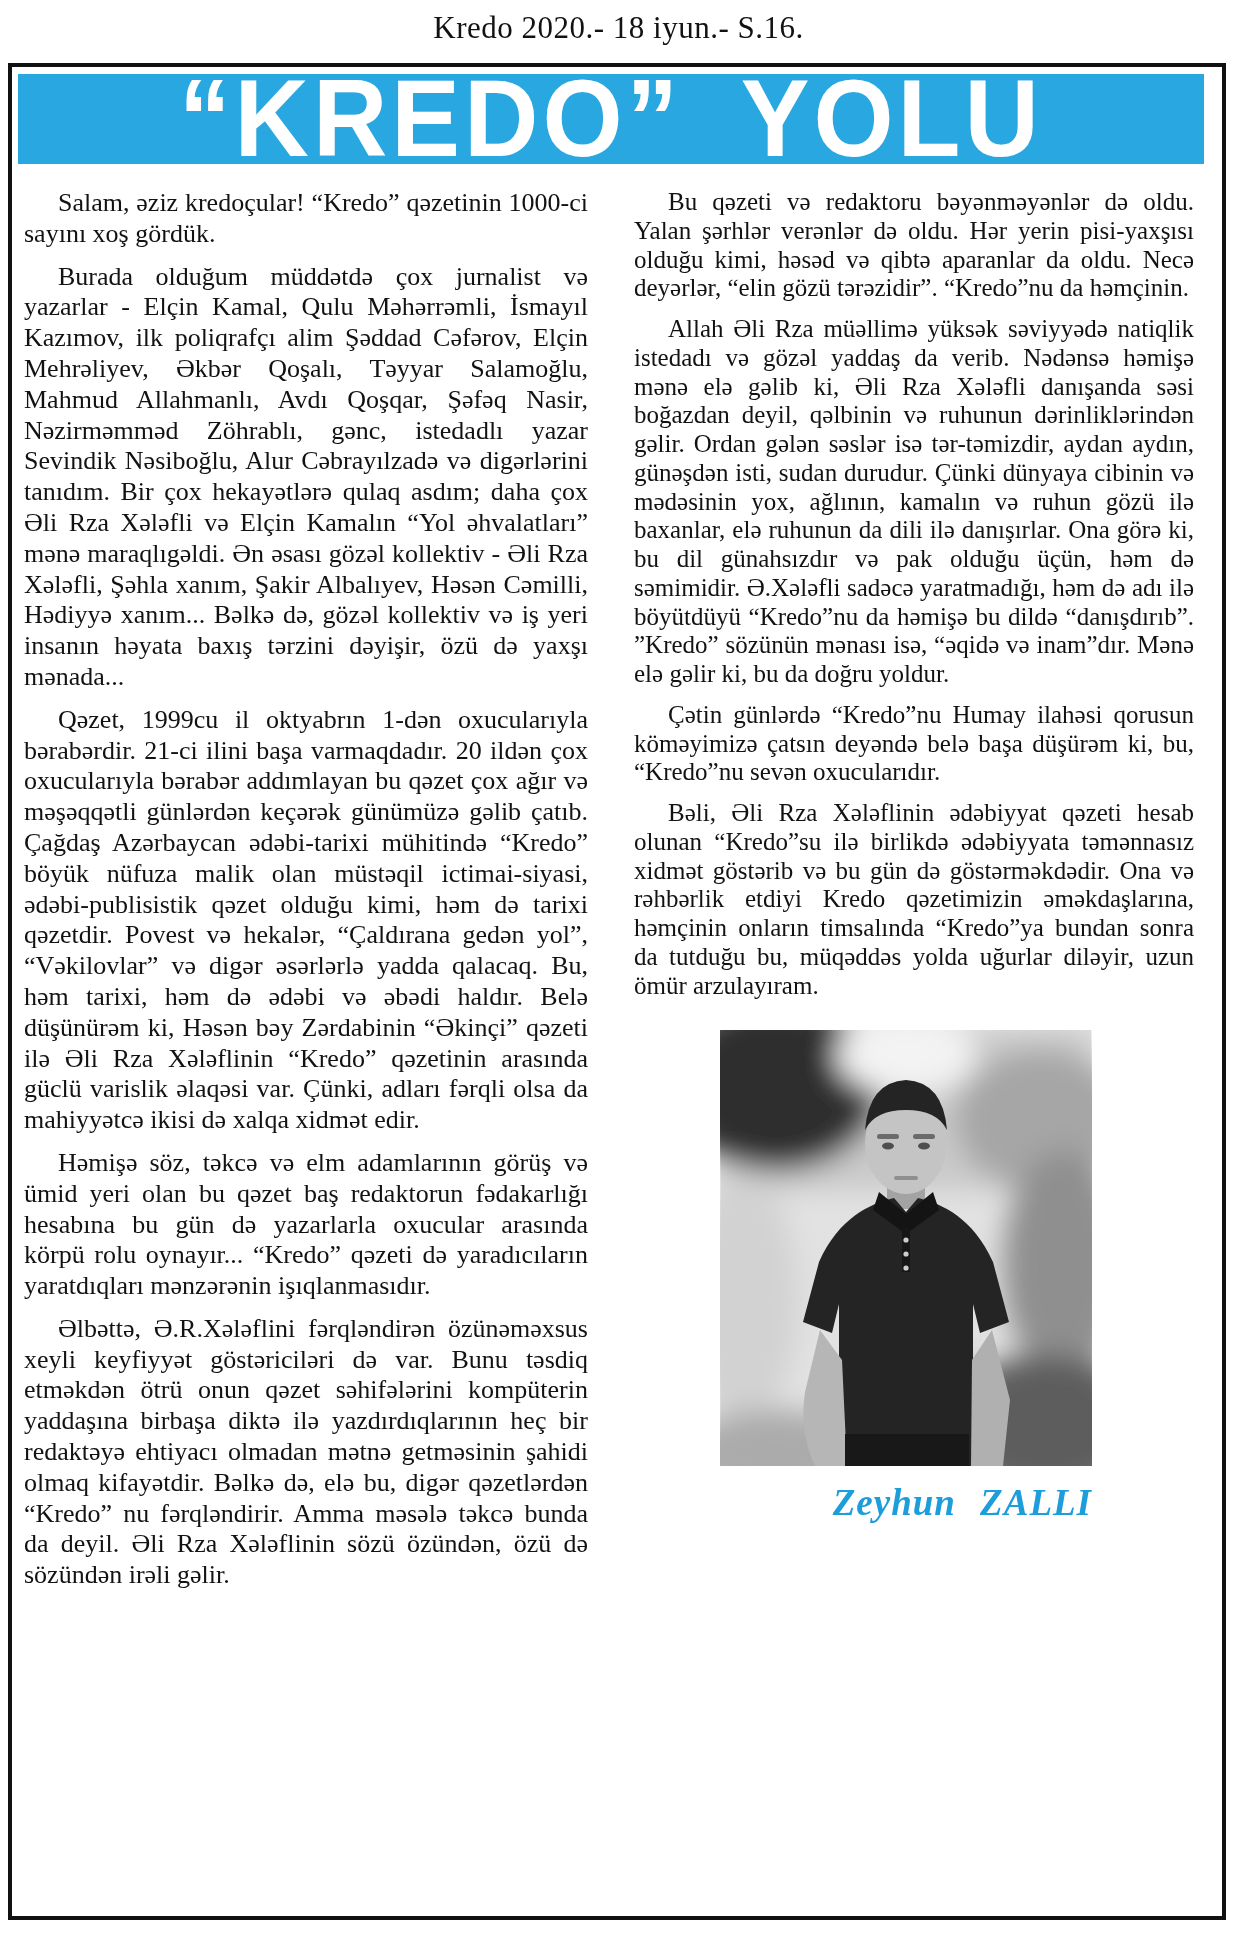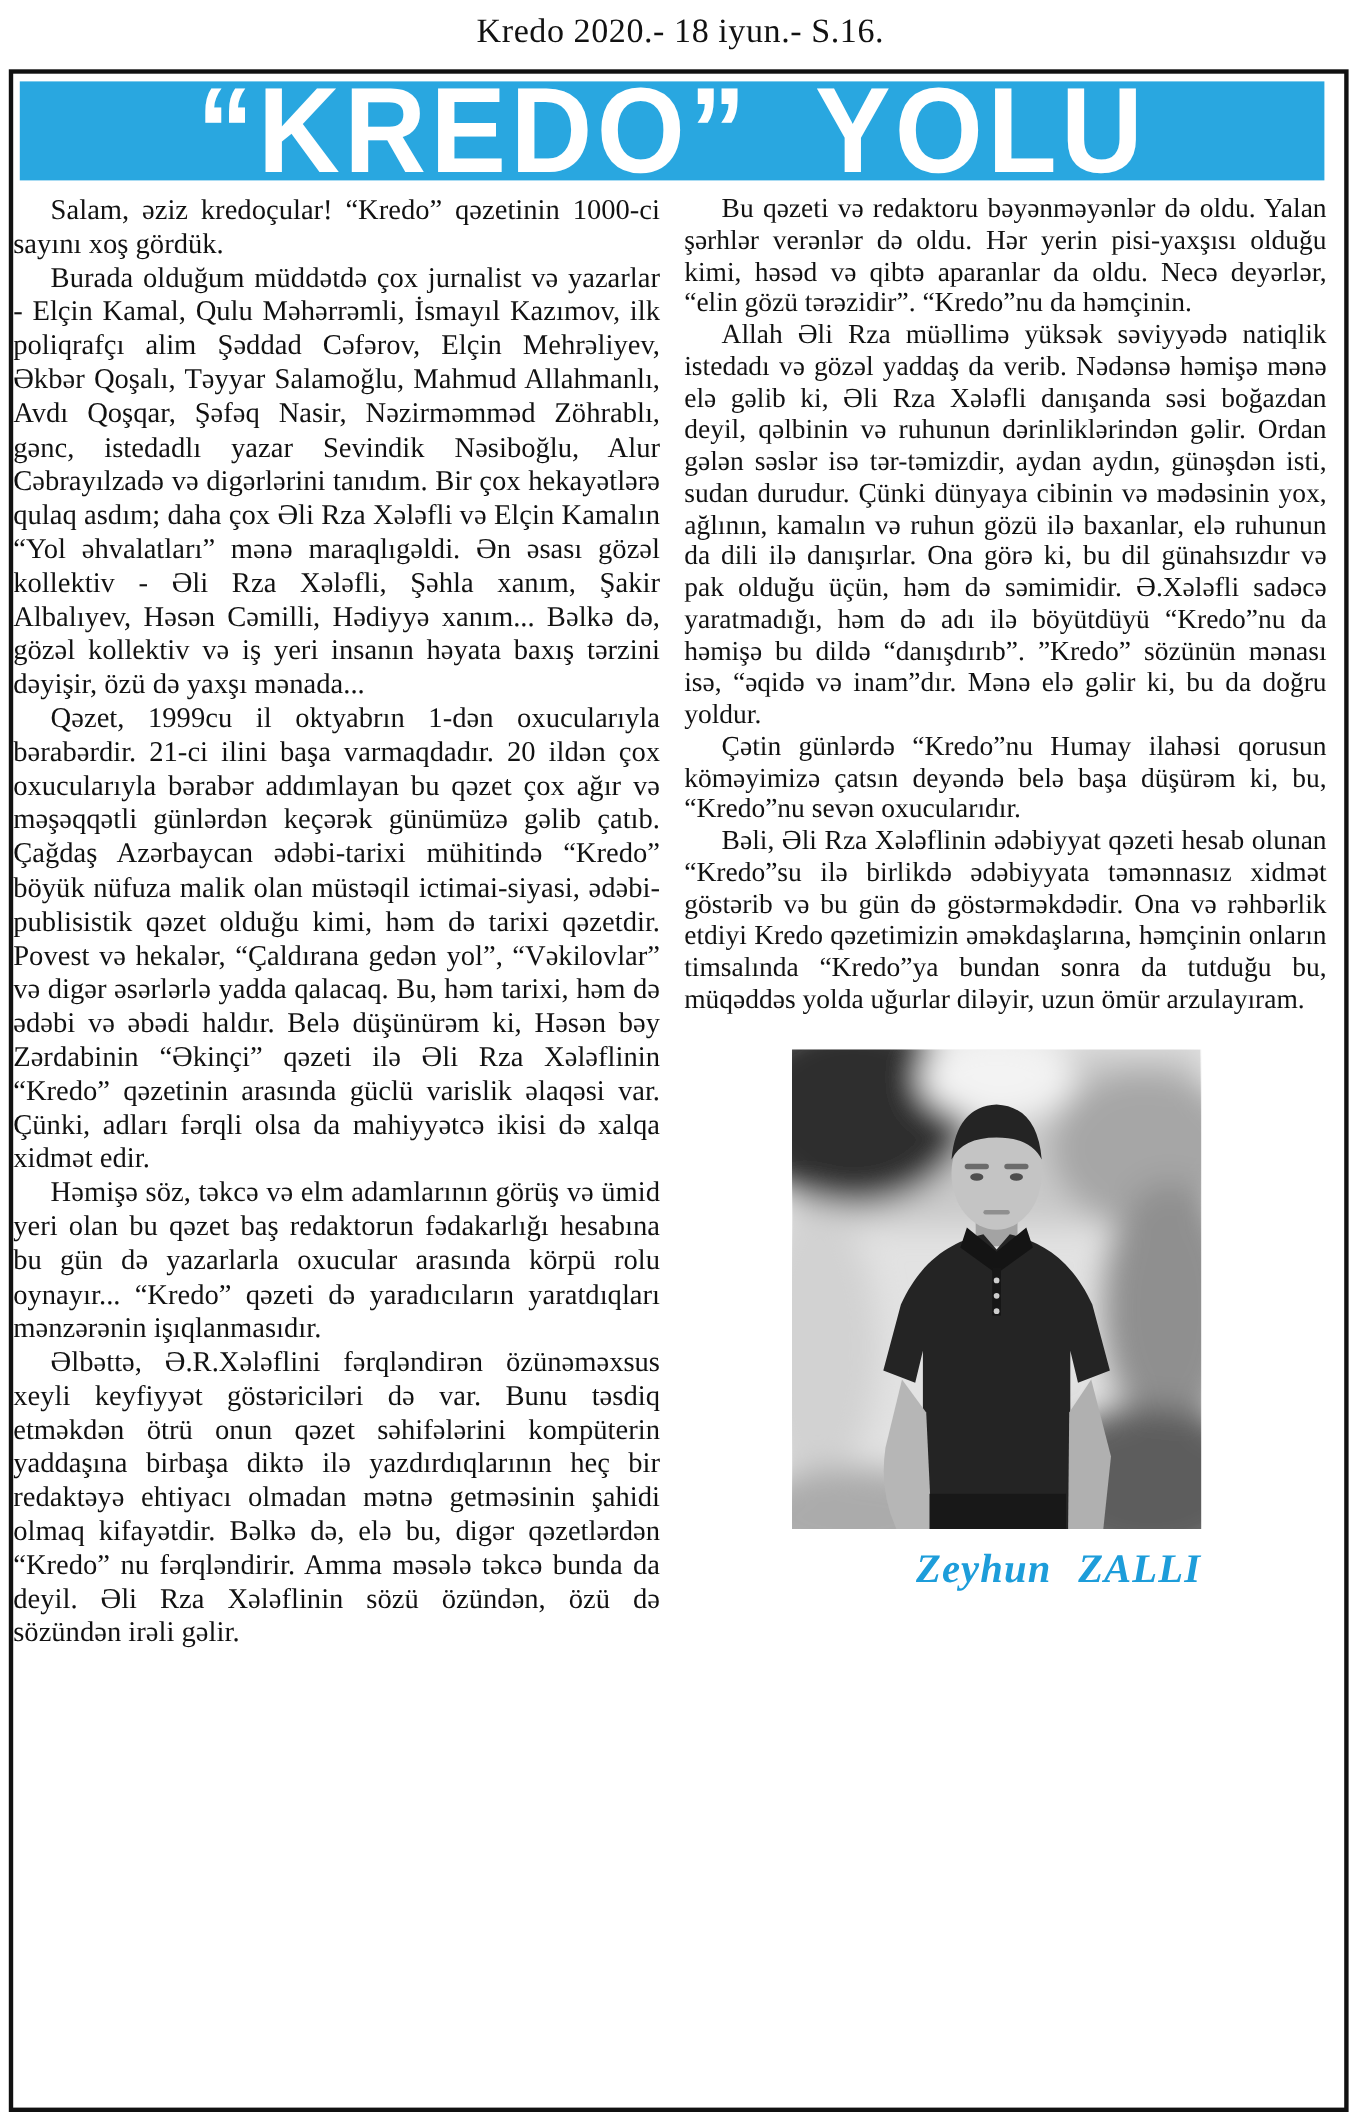--- a/index.html
+++ b/index.html
@@ -22,21 +22,21 @@
     display:flex;align-items:center;justify-content:center;overflow:hidden;
   }
   .masthead-title{
     font-family:"Liberation Sans",sans-serif;font-weight:bold;
     font-size:103px;color:#ffffff;margin:0;white-space:nowrap;
     letter-spacing:4px;word-spacing:28px;
     transform:scaleY(1.07);transform-origin:center;
   }
   .columns{display:flex;gap:22px;margin-top:12px;}
   .col{text-align:justify;}
-  .col p{margin:0;text-indent:34px;}
+  .col p{margin:12px;text-indent:34px;}
   .col-left{width:588px;flex:none;font-size:26px;line-height:1.185;}
   .col-right{width:584px;flex:none;font-size:25px;line-height:1.15;}
   .photo-wrap{margin:30px 0 0 98px;width:372px;}
   .photo{display:block;width:372px;height:436px;}
   .caption{
     width:372px;margin:16px 0 0 98px;text-align:right;
     font-family:"Liberation Serif",serif;font-style:italic;font-weight:bold;
     font-size:37px;color:#1d9dda;word-spacing:14px;letter-spacing:1px;
   }
 </style>

